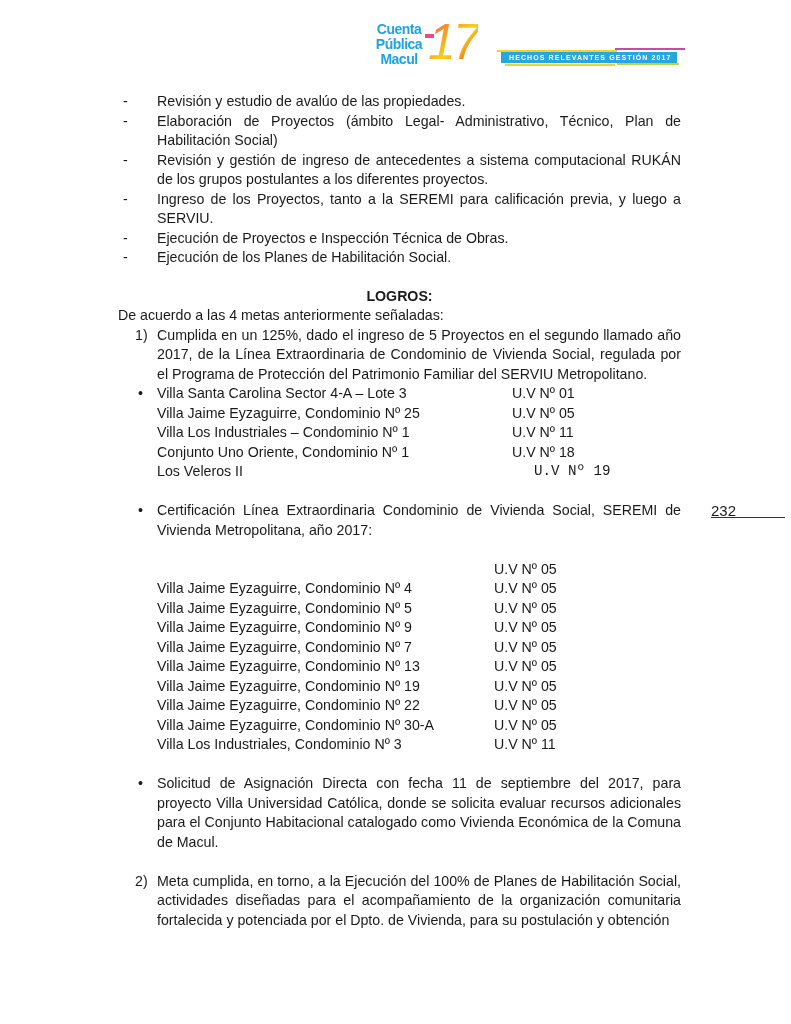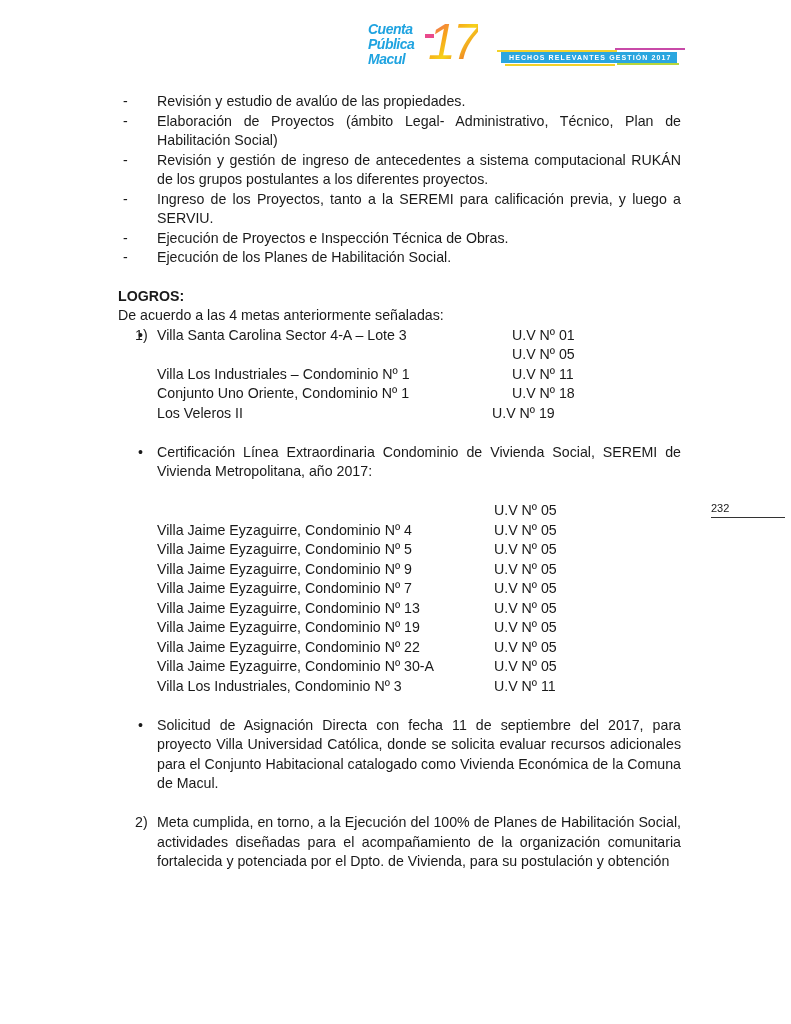--- a/index.html
+++ b/index.html
@@ -2,49 +2,49 @@
 <html><head>
   <meta charset="utf-8">
   <style>
     html, body { margin: 0; padding: 0; background: #ffffff; }
     body { width: 791px; height: 1024px; position: relative; overflow: hidden;
            font-family: "Liberation Sans", sans-serif; color: #1a1a1a; }
     .page { position: absolute; left: 0; top: 0; width: 791px; height: 1024px; }
 
     
     .logo { position: absolute; left: 368px; top: 20px; width: 120px; height: 60px; }
-    .logo-text { position: absolute; left: 0; top: 2px; font-weight: 700; font-style: italic;
-                 color: #1fa3e0; font-size: 14px; line-height: 15px; letter-spacing: -0.5px; text-align: left; width: 62px; }
+    .logo-text { position: absolute; left: 0; top: 2px; font-weight: 700; 
+                 color: #1fa3e0; font-size: 14px; line-height: 15px; letter-spacing: -0.5px; text-align: center; width: 62px; }
     .logo-17 { position: absolute; left: 60px; top: -6px; font-size: 50px; font-weight: 400; font-style: italic;
                line-height: 56px; letter-spacing: -3px;
                background: linear-gradient(135deg, #e94a8c 0%, #f7a21b 35%, #f6d21a 55%, #f08a24 75%, #e24a7a 100%);
                -webkit-background-clip: text; background-clip: text; color: transparent; }
     .logo-tick { position: absolute; left: 57px; top: 14px; width: 9px; height: 4px; background: #e94a8c; }
     .banner { position: absolute; left: 497px; top: 48px; width: 188px; height: 20px; }
     .banner .stripe-top { position: absolute; left: 118px; top: 0; width: 70px; height: 2px; background: #c84aa8; }
     .banner .stripe-top2 { position: absolute; left: 0; top: 2px; width: 120px; height: 2px; background: #f2d22a; }
     .banner .bar { position: absolute; left: 4px; top: 4px; width: 176px; height: 11px; background: #2aa6df; color: #ffffff;
                    font-size: 7px; font-weight: 700; letter-spacing: 1.1px; line-height: 11px; padding-left: 8px; box-sizing: border-box; }
     .banner .stripe-bot { position: absolute; left: 8px; top: 16px; width: 110px; height: 2px; background: #f2d22a; }
     .banner .stripe-bot2 { position: absolute; left: 120px; top: 15px; width: 62px; height: 2px; background: #b9d63a; }
 
     
     .content { position: absolute; left: 118px; top: 92px; width: 563px; font-size: 14.2px; line-height: 19.5px; }
     .dash-item { position: relative; padding-left: 39px; text-align: justify; }
     .dash-item .mark { position: absolute; left: 5px; top: 0; }
-    .heading { font-weight: 700; margin-top: 19px; }
+    .heading { font-weight: 700; margin-top: 19px; text-align: center; }
     .numbered { position: relative; padding-left: 39px; text-align: justify; }
     .numbered .mark { position: absolute; left: 17px; top: 0; }
     .bullet { position: relative; padding-left: 39px; text-align: justify; }
     .bullet .mark { position: absolute; left: 20px; top: 0; }
     .table-row { position: relative; height: 19.5px; padding-left: 39px; }
     .table-row .uv { position: absolute; top: 0; }
     .gap { height: 19.5px; }
 
-    .page-number { position: absolute; left: 711px; top: 502px; font-size: 11px; color: #1a1a1a; }
+    .page-number { position: absolute; left: 711px; top: 502px; font-size: 15px; color: #1a1a1a; }
     .page-rule { position: absolute; left: 711px; top: 517px; width: 74px; height: 1px; background: #333333; }
   </style>
 </head>
 <body>
 
 <div class="page">
 
   <div class="logo">
     <div class="logo-text">
       <div>Cuenta</div>
@@ -88,31 +88,32 @@
     <div class="dash-item">
       <span class="mark">-</span>
       <span>Ejecución de los Planes de Habilitación Social.</span>
     </div>
 
     <div class="heading">LOGROS:</div>
     <div>De acuerdo a las 4 metas anteriormente señaladas:</div>
 
     <div class="numbered">
       <span class="mark">1)</span>
+      <span>Cumplida en un 125%, dado el ingreso de 5 Proyectos en el segundo llamado año 2017, de la Línea Extraordinaria de Condominio de Vivienda Social, regulada por el Programa de Protección del Patrimonio Familiar del SERVIU Metropolitano.</span>
     </div>
 
     <div class="bullet">
       <span class="mark">•</span>
     </div>
     <div id="serviu-rows">
         <div class="table-row"><span>Villa Santa Carolina Sector 4-A – Lote 3</span><span class="uv" style="left: 394px; text-align: right;">U.V Nº 01</span></div>
-        <div class="table-row"><span class="uv" style="left: 394px;">U.V Nº 05</span></div>
+        <div class="table-row"><span>Villa Jaime Eyzaguirre, Condominio Nº 25</span><span class="uv" style="left: 394px;">U.V Nº 05</span></div>
         <div class="table-row"><span>Villa Los Industriales – Condominio Nº 1</span><span class="uv" style="left: 394px;">U.V Nº 11</span></div>
         <div class="table-row"><span>Conjunto Uno Oriente, Condominio Nº 1</span><span class="uv" style="left: 394px;">U.V Nº 18</span></div>
-        <div class="table-row"><span>Los Veleros II</span><span class="uv" style="left: 374px;">U.V Nº 19</span></div>
+        <div class="table-row"><span>Los Veleros II</span><span class="uv" style="left: 416px; font-family: Liberation Mono, monospace;">U.V Nº 19</span></div>
       </div>
 
     <div class="gap"></div>
 
     <div class="bullet">
       <span class="mark">•</span>
       <span>Certificación Línea Extraordinaria Condominio de Vivienda Social, SEREMI de Vivienda Metropolitana, año 2017:</span>
     </div>
     <div class="gap"></div>
     <div id="seremi-rows">

